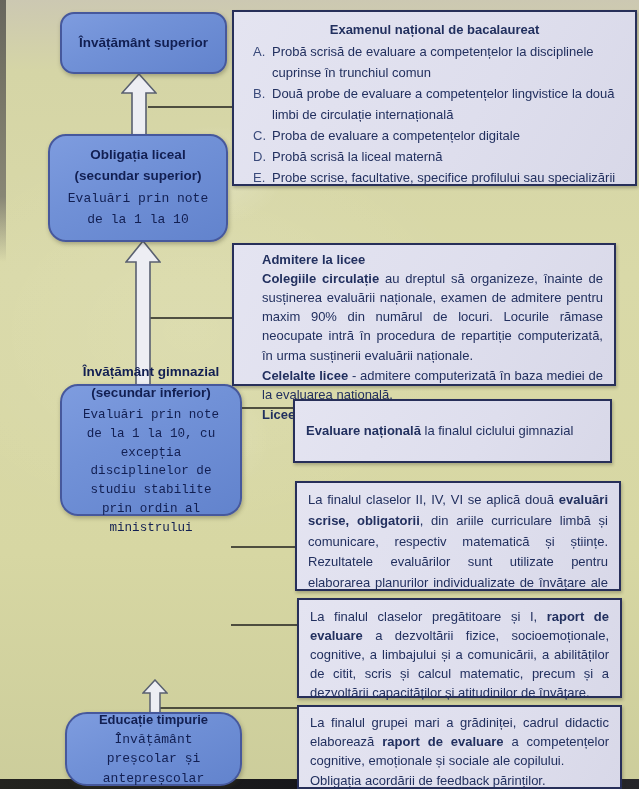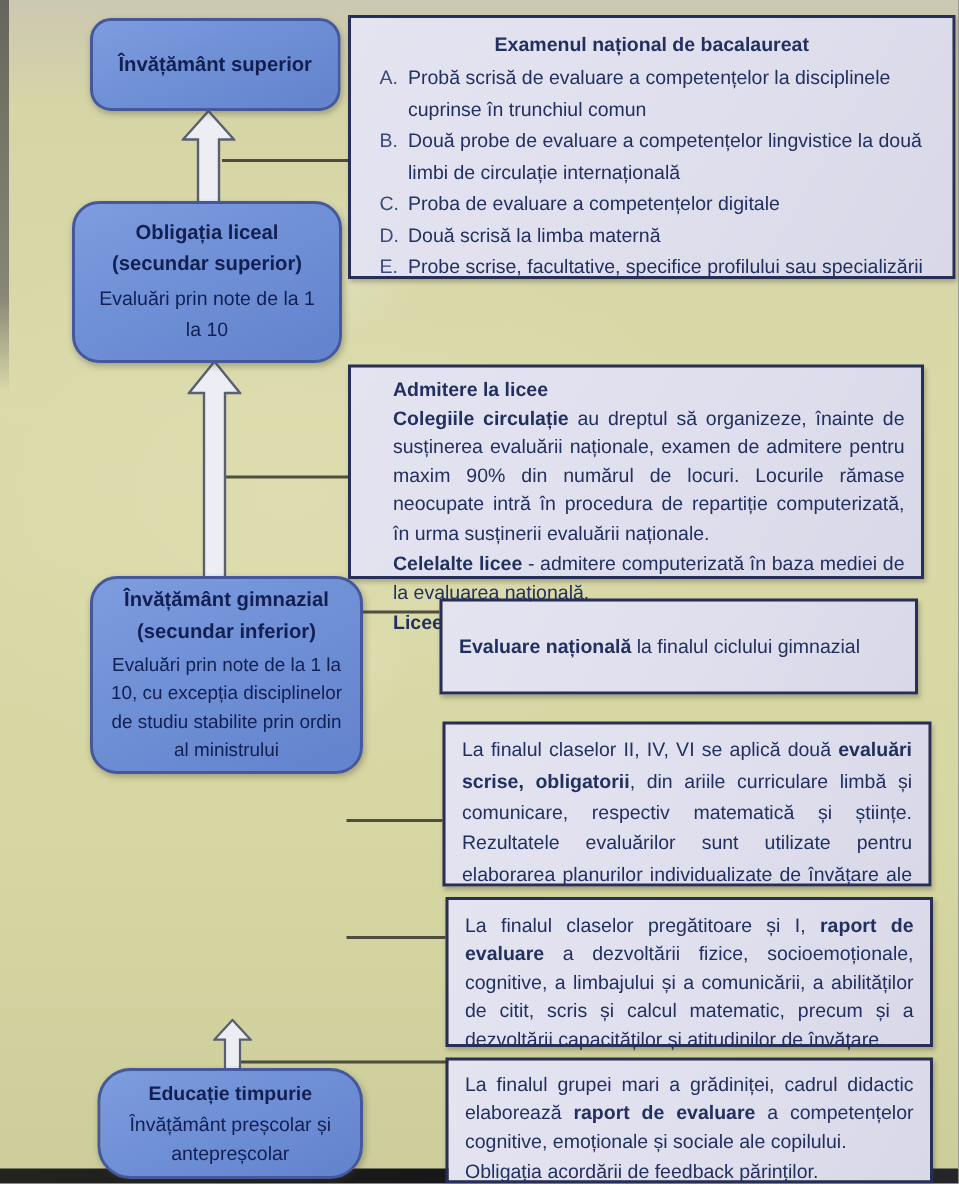--- a/index.html
+++ b/index.html
@@ -20,21 +20,21 @@
   .level-box{
     position:absolute;box-sizing:border-box;
     background:linear-gradient(155deg,#7e9cdf 0%,#7191d7 40%,#6283cd 100%);
     border:2px solid #46589c;border-radius:18px;
     color:#121f52;text-align:center;
     box-shadow:1px 2px 4px rgba(60,60,40,0.35);
     display:flex;flex-direction:column;justify-content:center;
     padding:6px 10px;
   }
   .lv-title{font-weight:bold;font-size:13.5px;line-height:1.55;}
-  .lv-body{font-size:13px;line-height:1.6;margin-top:2px;}
+  .lv-body{font-size:13px;line-height:1.6;margin-top:2px;font-family:Liberation Mono, monospace;}
   
   .info-box{
     position:absolute;box-sizing:border-box;
     background:linear-gradient(120deg,#e4e4f1 0%,#dedeed 60%,#d8d8e8 100%);
     border:2px solid #272f59;color:#22305f;
     box-shadow:1px 2px 3px rgba(50,50,35,0.3);
     padding:6px 11px;font-size:13px;line-height:1.5;
   }
   .bac-title{font-weight:bold;text-align:center;font-size:13px;line-height:1.6;}
   .bac-row{display:flex;line-height:1.62;}
@@ -103,21 +103,21 @@
     <div class="bac-row">
       <span class="bac-label">B.</span>
       <span class="bac-text">Două probe de evaluare a competențelor lingvistice la două limbi de circulație internațională</span>
     </div>
     <div class="bac-row">
       <span class="bac-label">C.</span>
       <span class="bac-text">Proba de evaluare a competențelor digitale</span>
     </div>
     <div class="bac-row">
       <span class="bac-label">D.</span>
-      <span class="bac-text">Două scrisă la limba maternă</span>
+      <span class="bac-text">Probă scrisă la liceal maternă</span>
     </div>
     <div class="bac-row">
       <span class="bac-label">E.</span>
       <span class="bac-text">Probe scrise, facultative, specifice profilului sau specializării</span>
     </div>
   </div>
 
   <div class="info-box" style="left:232px;top:243px;width:384px;height:143px;line-height:1.47;padding-top:5px;padding-left:28px;">
     <div class="b">Admitere la licee</div>
     <div class="p jt"><span class="b">Colegiile circulație</span><span> au dreptul să organizeze, înainte de susținerea evaluării naționale, examen de admitere pentru maxim 90% din numărul de locuri. Locurile rămase neocupate intră în procedura de repartiție computerizată, în urma susținerii evaluării naționale.</span></div>

